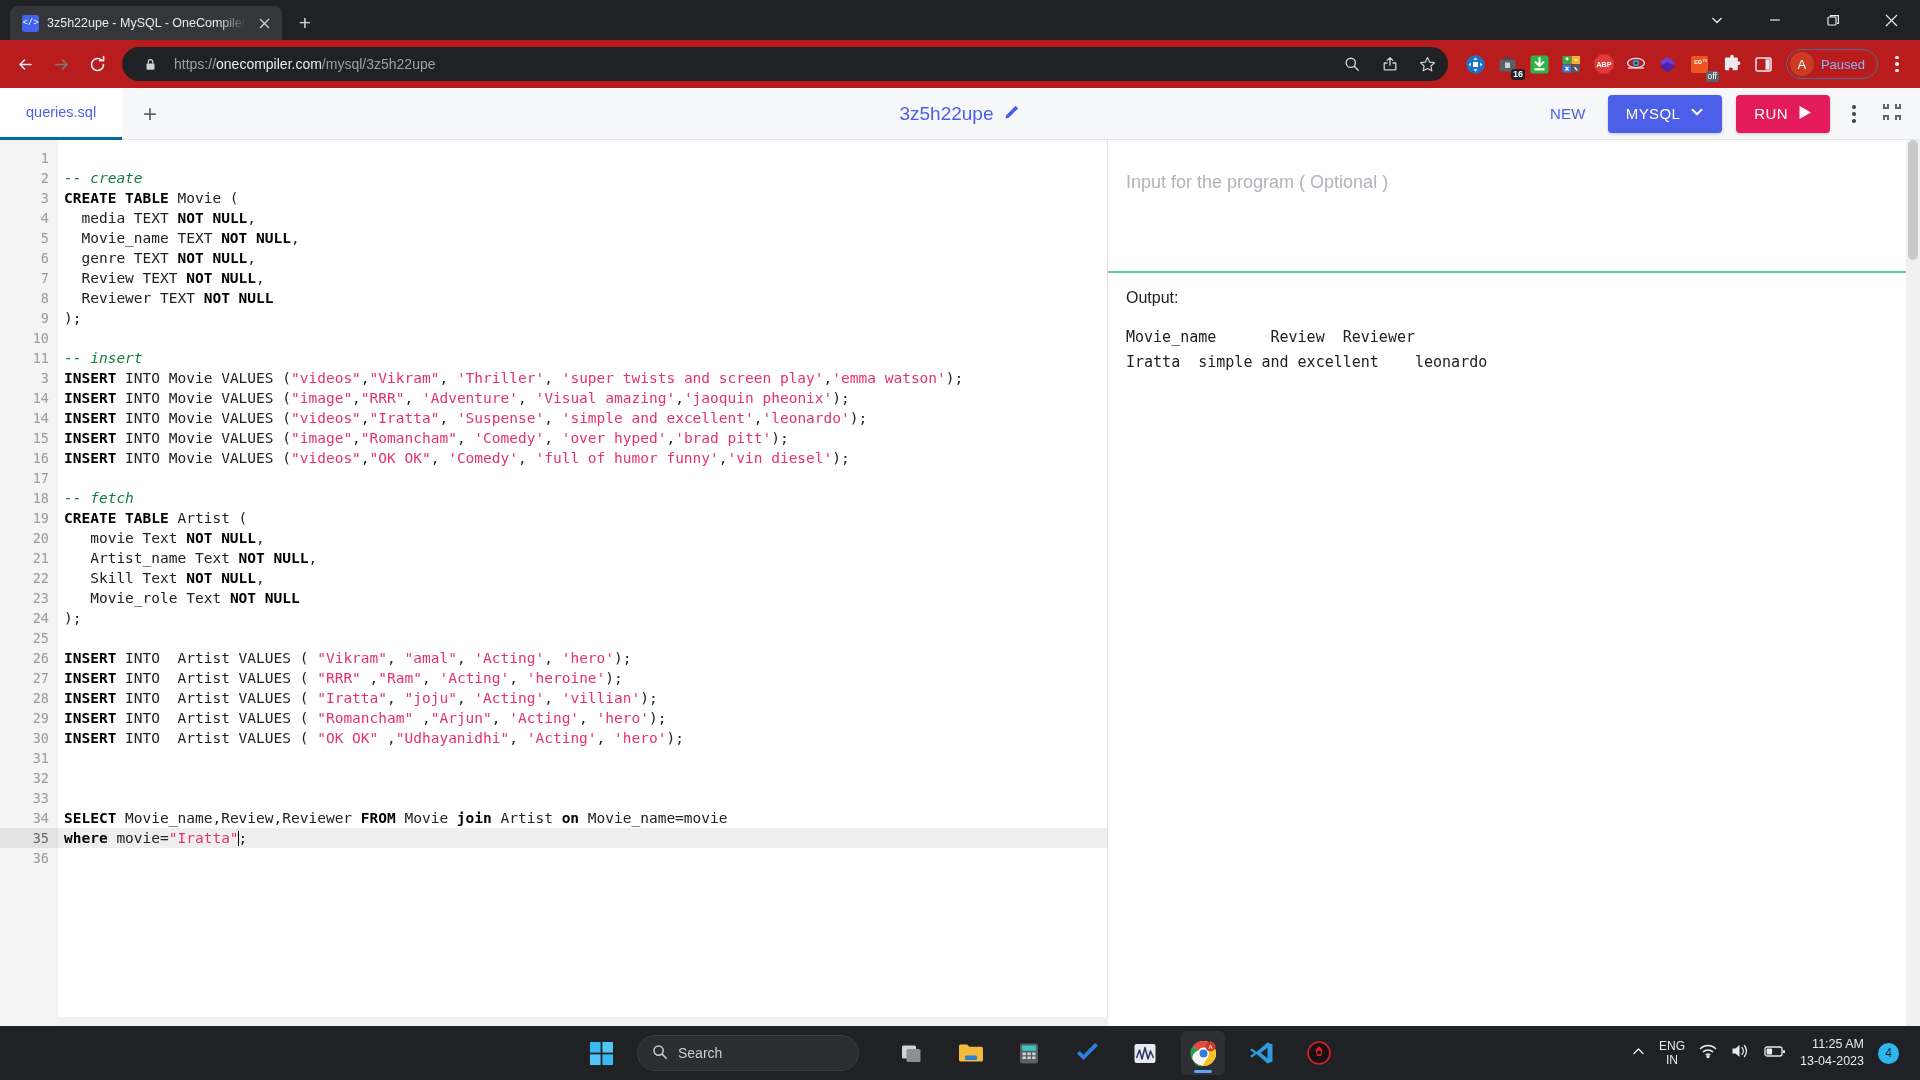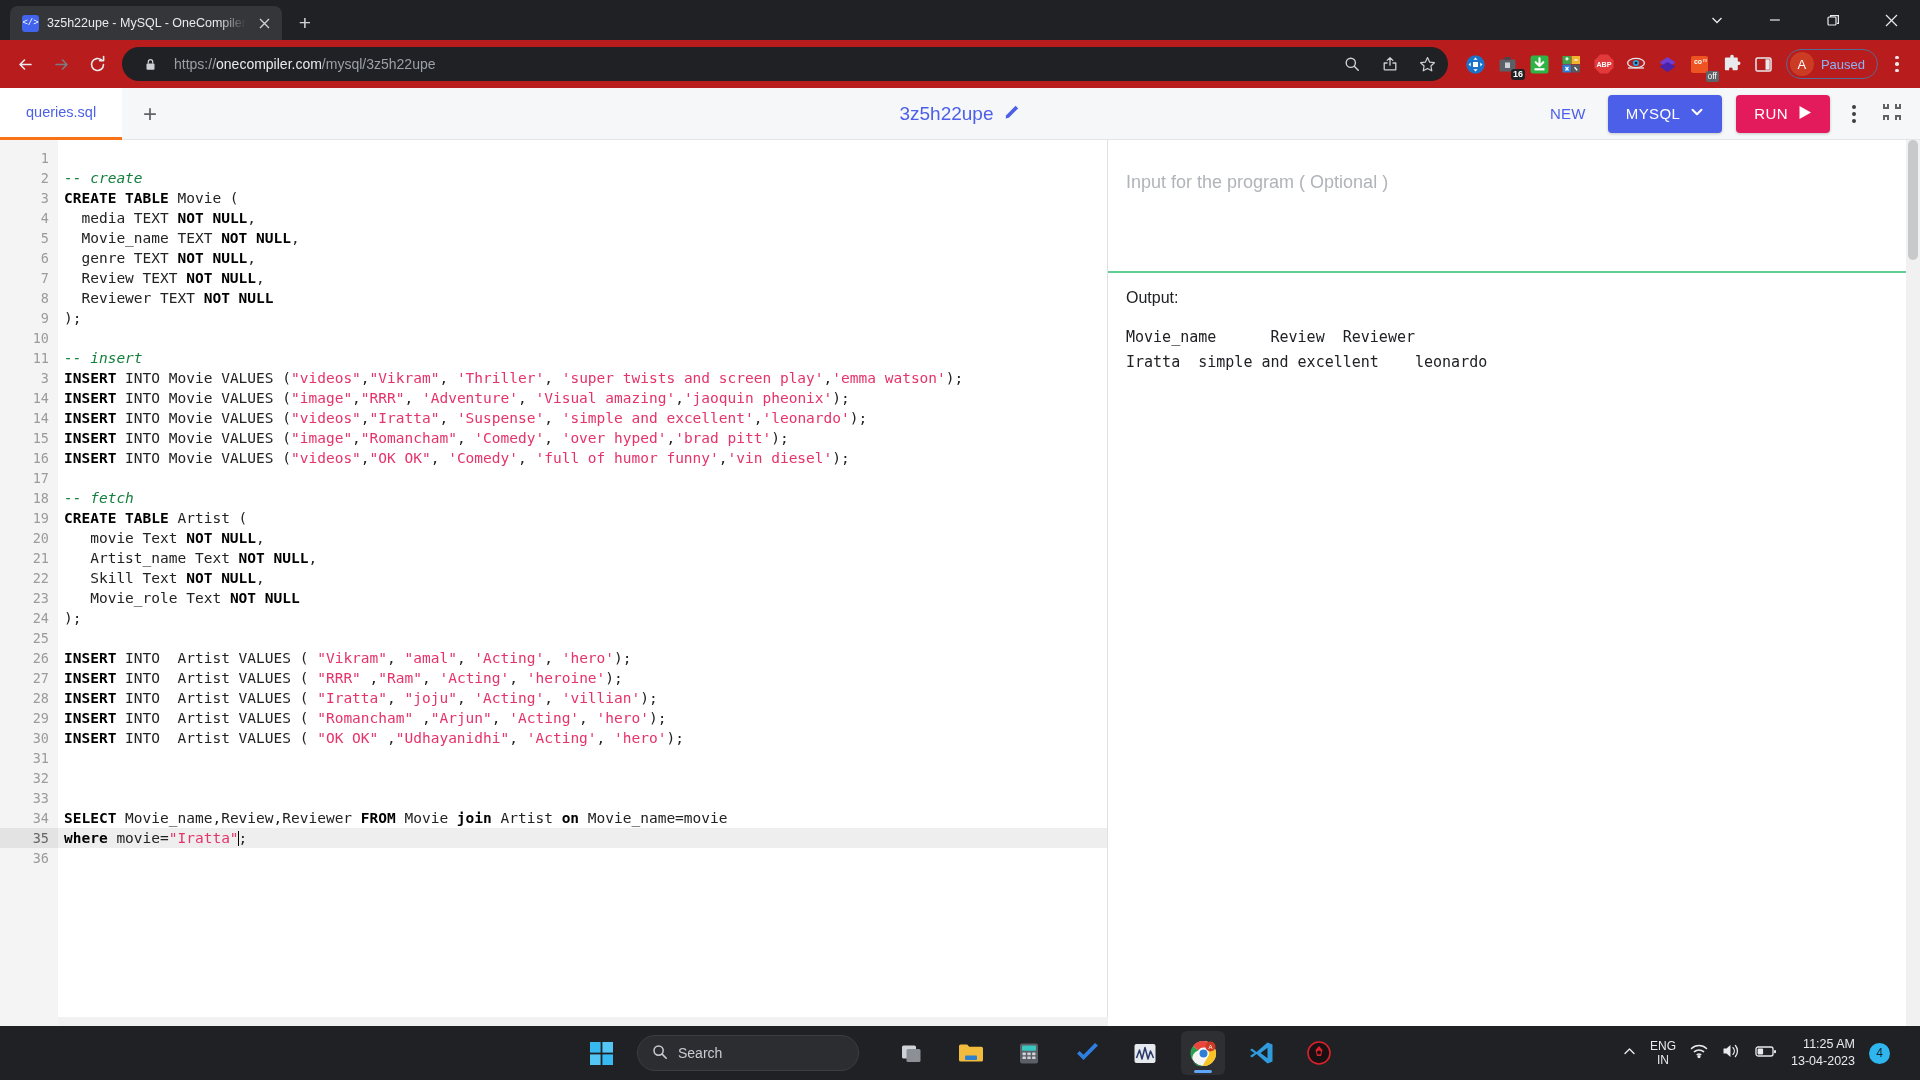--- a/index.html
+++ b/index.html
@@ -120,21 +120,21 @@
   
   .page { height: 938px; background: #fff; position: relative; display: flex; flex-direction: column; }
 
   .app-header {
     height: 52px; background: #f6f7f9; border-bottom: 1px solid #e3e5e8;
     display: flex; align-items: center; position: relative;
   }
   .file-tabs { display: flex; align-items: stretch; height: 52px; }
   .file-tab {
     padding: 0 26px; display: flex; align-items: center;
-    font-size: 14.5px; color: #4c5fe8; border-bottom: 3px solid #f97316;
+    font-size: 14.5px; color: #4c5fe8; border-bottom: 3px solid #0369a1;
     background: #fff;
   }
   .file-add {
     width: 56px; display: flex; align-items: center; justify-content: center;
     color: #5f6368; font-size: 24px; font-weight: 300;
   }
   .proj-title {
     position: absolute; left: 0; right: 0; margin: 0 auto;
     width: 300px; display: flex; align-items: center; justify-content: center;
     gap: 10px; pointer-events: none;
@@ -243,21 +243,21 @@
     border-radius: 2px; background: #60a5fa;
   }
   .tb-search {
     width: 222px; height: 36px; background: #2b2d31; border-radius: 18px;
     display: flex; align-items: center; gap: 10px; padding: 0 14px;
     color: #c9ccd1; font-size: 14px; border: 1px solid #3a3d42;
     margin-right: 18px;
   }
   .tb-right {
     margin-left: auto; display: flex; align-items: center;
-    gap: 14px; padding-right: 30px; color: #e8eaed;
+    gap: 14px; padding-right: 21px; color: #e8eaed;
   }
   .tb-lang { font-size: 12px; line-height: 14px; text-align: center; color: #e8eaed; }
   .tb-clock { font-size: 12.5px; line-height: 17px; text-align: right; color: #e8eaed; }
   .tb-badge {
     width: 21px; height: 21px; border-radius: 50%; background: #2fb6ee;
     color: #10242e; font-size: 12px; display: flex;
     align-items: center; justify-content: center;
   }
   .chev-up { color: #e8eaed; font-size: 12px; }
 </style>

